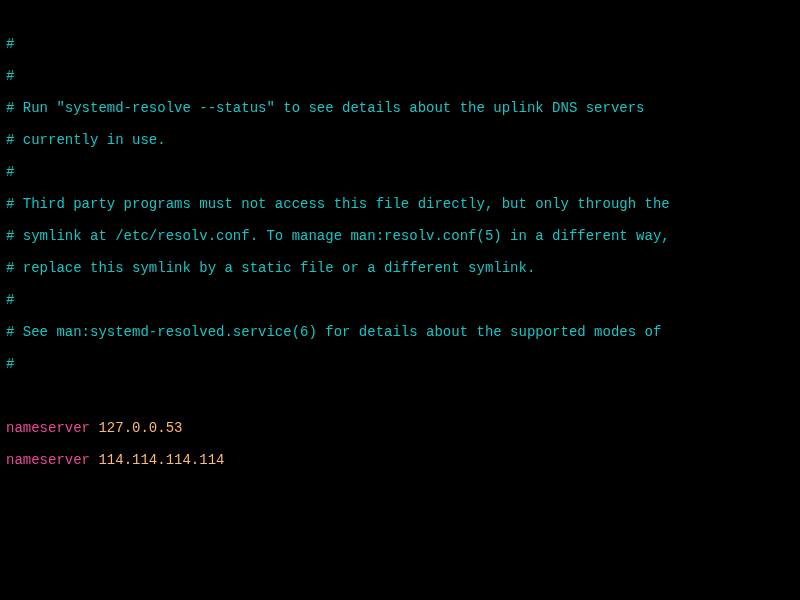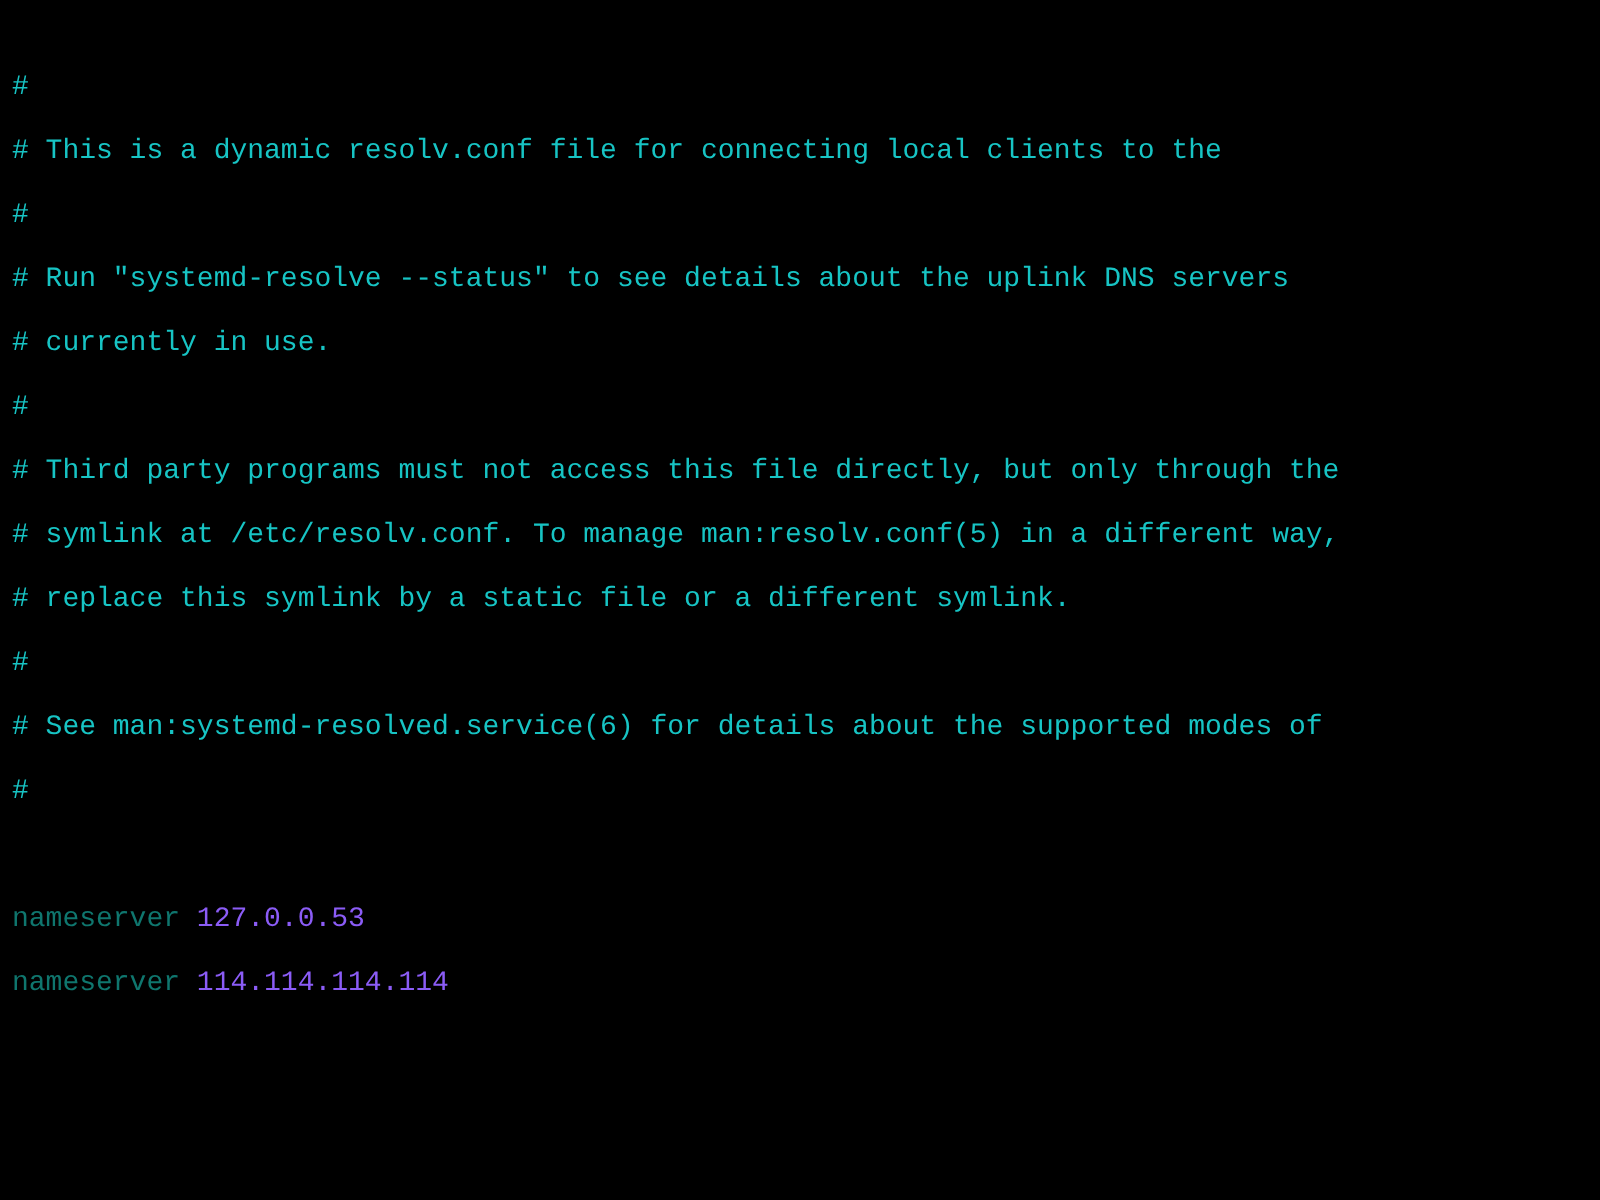--- a/index.html
+++ b/index.html
@@ -15,33 +15,32 @@
   }
   .terminal {
     padding: 4px 6px;
     white-space: pre;
     color: #cccccc;
   }
   .comment-text {
     color: #17c4c4;
   }
   .keyword {
-    color: #0f766e;
+    color: #ec4899;
   }
   .ip {
-    color: #8b5cf6;
+    color: #fdba74;
   }
 </style>
 </head>
 <body>
 
 <div class="terminal">
 <div>
 <div class="comment-text">#</div>
-<div class="comment-text"># This is a dynamic resolv.conf file for connecting local clients to the</div>
 <div class="comment-text">#</div>
 <div class="comment-text"># Run "systemd-resolve --status" to see details about the uplink DNS servers</div>
 <div class="comment-text"># currently in use.</div>
 <div class="comment-text">#</div>
 <div class="comment-text"># Third party programs must not access this file directly, but only through the</div>
 <div class="comment-text"># symlink at /etc/resolv.conf. To manage man:resolv.conf(5) in a different way,</div>
 <div class="comment-text"># replace this symlink by a static file or a different symlink.</div>
 <div class="comment-text">#</div>
 <div class="comment-text"># See man:systemd-resolved.service(6) for details about the supported modes of</div>
 <div class="comment-text">#</div>

